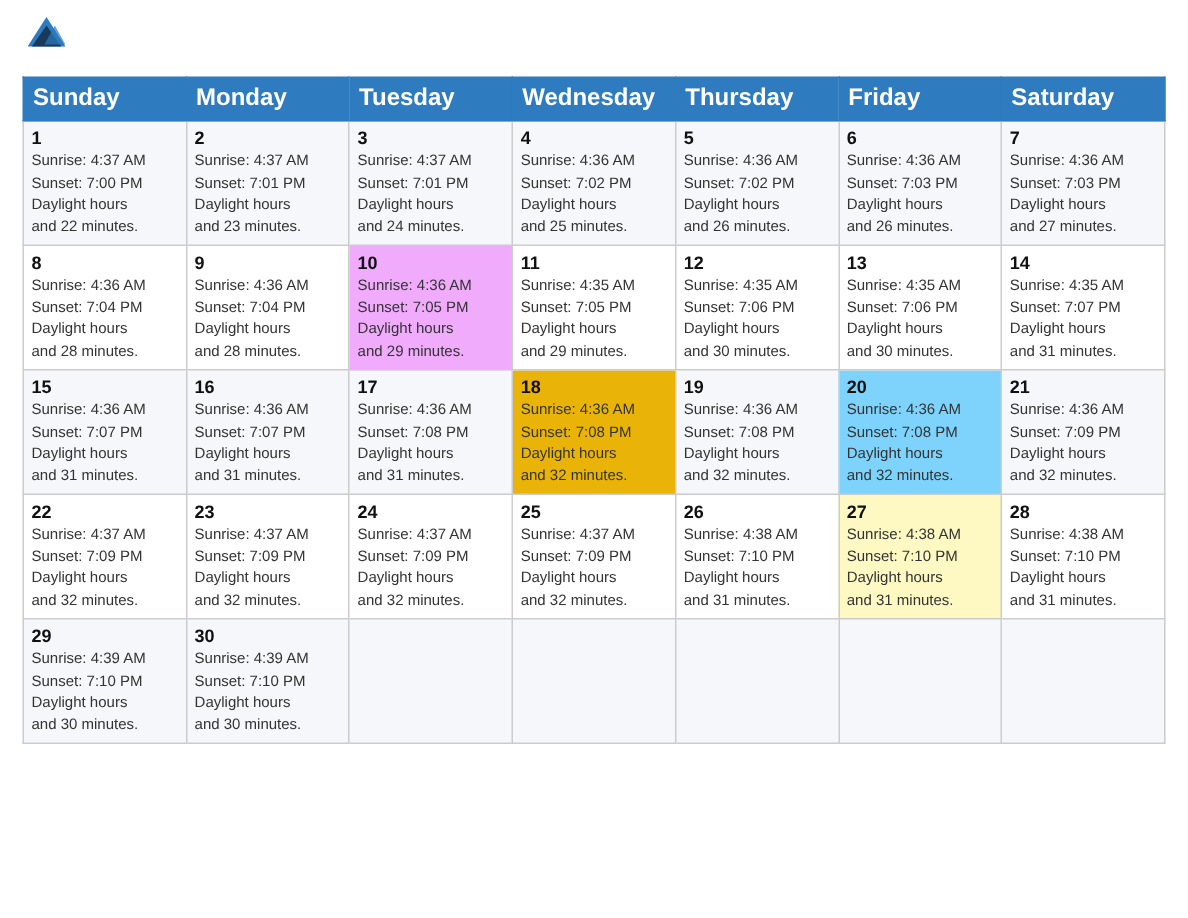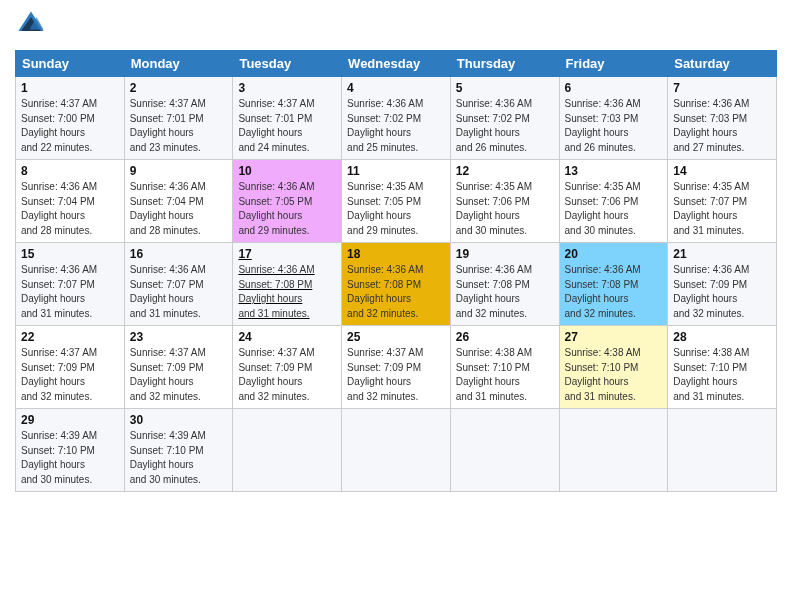--- a/index.html
+++ b/index.html
@@ -57,21 +57,21 @@
     .calendar-table {
       width: 100%;
       border-collapse: collapse;
       font-size: 10.5px;
     }
     .calendar-table th {
       background-color: #2e7bbf;
       color: #fff;
       text-align: left;
       padding: 5px 6px;
-      font-size: 13px;
+      font-size: 16px;
       font-weight: bold;
       border: 1px solid #2e7bbf;
     }
     .calendar-table td {
       border: 1px solid #ccc;
       vertical-align: top;
       padding: 4px 5px;
       width: calc(100% / 7);
       min-height: 75px;
       background: #fff;
@@ -199,21 +199,21 @@
         </tr>
         <tr>
           <td style="background: rgb(245, 247, 250);">
             <span class="day-num">15</span>
             <div class="day-info"><span>Sunrise: 4:36 AM</span><br><span>Sunset: 7:07 PM</span><br><span>Daylight hours</span><br><span>and 31 minutes.</span></div>
           </td>
           <td style="background: rgb(245, 247, 250); margin-left: 12px;">
             <span class="day-num">16</span>
             <div class="day-info"><span>Sunrise: 4:36 AM</span><br><span>Sunset: 7:07 PM</span><br><span>Daylight hours</span><br><span>and 31 minutes.</span></div>
           </td>
-          <td style="background: rgb(245, 247, 250); text-decoration: underline;">
+          <td style="background: rgb(245, 247, 250);">
             <span class="day-num">17</span>
             <div class="day-info"><span>Sunrise: 4:36 AM</span><br><span>Sunset: 7:08 PM</span><br><span>Daylight hours</span><br><span>and 31 minutes.</span></div>
           </td>
           <td style="background: #eab308;">
             <span class="day-num">18</span>
             <div class="day-info"><span>Sunrise: 4:36 AM</span><br><span>Sunset: 7:08 PM</span><br><span>Daylight hours</span><br><span>and 32 minutes.</span></div>
           </td>
           <td style="background: rgb(245, 247, 250);">
             <span class="day-num">19</span>
             <div class="day-info"><span>Sunrise: 4:36 AM</span><br><span>Sunset: 7:08 PM</span><br><span>Daylight hours</span><br><span>and 32 minutes.</span></div>

